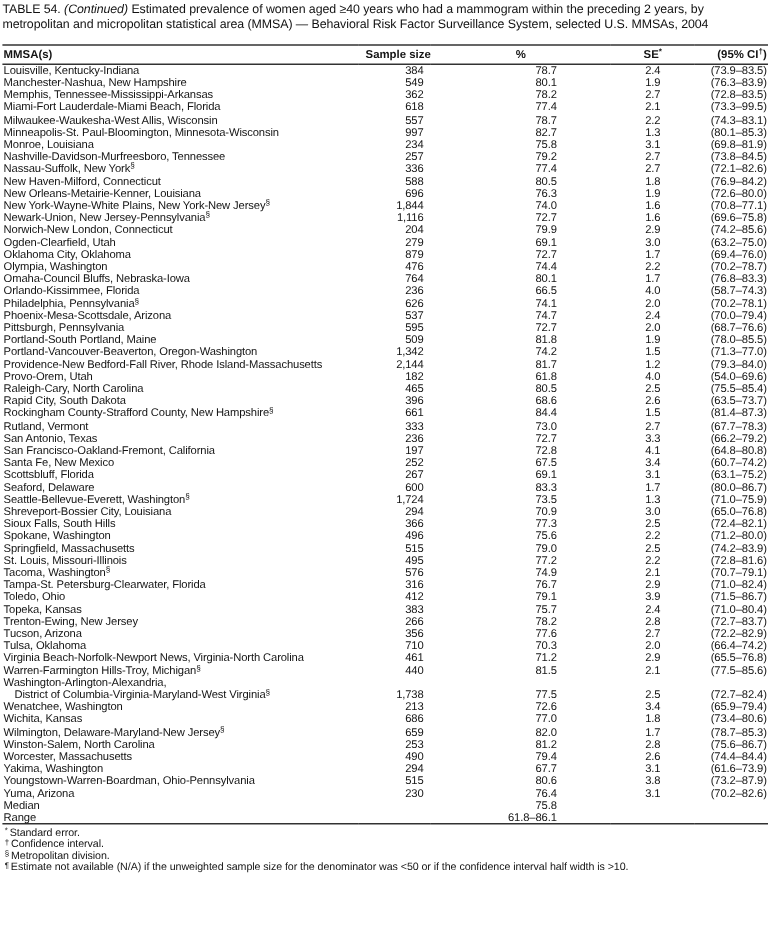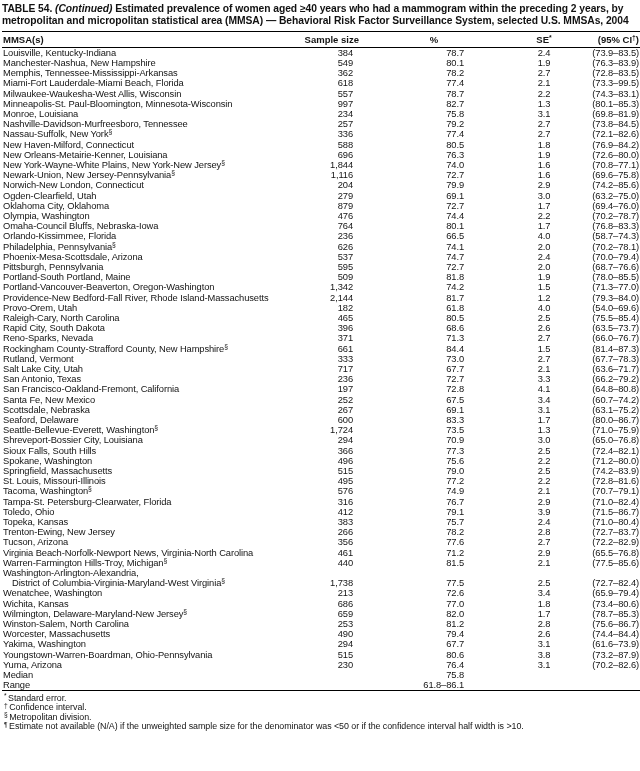--- a/index.html
+++ b/index.html
@@ -3,27 +3,27 @@
 <meta charset="utf-8">
 <style>
   html,body{margin:0;padding:0;}
   body{
     width:640px;height:771px;overflow:hidden;background:#fff;color:#141414;
     font-family:"Liberation Sans",sans-serif;
     -webkit-font-smoothing:antialiased;
   }
   .page{padding:3px 2px 0 2px;}
   .title{
-    font-weight:bold;font-size:10.3px;line-height:12.1px;letter-spacing:-0.05px;
+    font-weight:normal;font-size:10.3px;line-height:12.1px;letter-spacing:-0.05px;
     color:#111;
   }
   .title i{font-style:italic;}
   table{
     border-collapse:collapse;table-layout:fixed;width:636px;
-    margin-top:4px;border-top:1.5px solid #000;border-bottom:1.4px solid #000;
+    margin-top:10px;border-top:1.5px solid #000;border-bottom:1.4px solid #000;
   }
   thead th{
     font-size:9.5px;font-weight:bold;line-height:10px;
     border-bottom:1.4px solid #000;padding:2.5px 0 2px 0;white-space:nowrap;
   }
   tbody td{
     font-size:9.35px;line-height:10.2px;vertical-align:bottom;padding:0;
     white-space:nowrap;letter-spacing:-0.1px;
   }
   th.c0,td.c0{width:296px;text-align:left;padding-left:1px;}
@@ -252,48 +252,34 @@
           <td class="c4">(75.5–85.4)</td>
         </tr>
         <tr>
           <td class="c0"><span>Rapid City, South Dakota</span></td>
           <td class="c1">396</td>
           <td class="c2">68.6</td>
           <td class="c3">2.6</td>
           <td class="c4">(63.5–73.7)</td>
         </tr>
         <tr>
-          <td class="c0"><span>Reno-Sparks, Nevada</span></td>
-          <td class="c1">371</td>
-          <td class="c2">71.3</td>
-          <td class="c3">2.7</td>
-          <td class="c4">(66.0–76.7)</td>
-        </tr>
-        <tr>
           <td class="c0"><span>Rockingham County-Strafford County, New Hampshire</span><sup>§</sup></td>
           <td class="c1">661</td>
           <td class="c2">84.4</td>
           <td class="c3">1.5</td>
           <td class="c4">(81.4–87.3)</td>
         </tr>
         <tr>
           <td class="c0"><span>Rutland, Vermont</span></td>
           <td class="c1">333</td>
           <td class="c2">73.0</td>
           <td class="c3">2.7</td>
           <td class="c4">(67.7–78.3)</td>
         </tr>
         <tr>
-          <td class="c0"><span>Salt Lake City, Utah</span></td>
-          <td class="c1">717</td>
-          <td class="c2">67.7</td>
-          <td class="c3">2.1</td>
-          <td class="c4">(63.6–71.7)</td>
-        </tr>
-        <tr>
           <td class="c0"><span>San Antonio, Texas</span></td>
           <td class="c1">236</td>
           <td class="c2">72.7</td>
           <td class="c3">3.3</td>
           <td class="c4">(66.2–79.2)</td>
         </tr>
         <tr>
           <td class="c0"><span>San Francisco-Oakland-Fremont, California</span></td>
           <td class="c1">197</td>
           <td class="c2">72.8</td>
@@ -301,21 +287,21 @@
           <td class="c4">(64.8–80.8)</td>
         </tr>
         <tr>
           <td class="c0"><span>Santa Fe, New Mexico</span></td>
           <td class="c1">252</td>
           <td class="c2">67.5</td>
           <td class="c3">3.4</td>
           <td class="c4">(60.7–74.2)</td>
         </tr>
         <tr>
-          <td class="c0"><span>Scottsdale, Nebraska</span></td>
+          <td class="c0"><span>Scottsbluff, Florida</span></td>
           <td class="c1">267</td>
           <td class="c2">69.1</td>
           <td class="c3">3.1</td>
           <td class="c4">(63.1–75.2)</td>
         </tr>
         <tr>
           <td class="c0"><span>Seaford, Delaware</span></td>
           <td class="c1">600</td>
           <td class="c2">83.3</td>
           <td class="c3">1.7</td>
@@ -397,20 +383,27 @@
           <td class="c2">78.2</td>
           <td class="c3">2.8</td>
           <td class="c4">(72.7–83.7)</td>
         </tr>
         <tr>
           <td class="c0"><span>Tucson, Arizona</span></td>
           <td class="c1">356</td>
           <td class="c2">77.6</td>
           <td class="c3">2.7</td>
           <td class="c4">(72.2–82.9)</td>
+        </tr>
+        <tr>
+          <td class="c0"><span>Tulsa, Oklahoma</span></td>
+          <td class="c1">710</td>
+          <td class="c2">70.3</td>
+          <td class="c3">2.0</td>
+          <td class="c4">(66.4–74.2)</td>
         </tr>
         <tr>
           <td class="c0"><span>Virginia Beach-Norfolk-Newport News, Virginia-North Carolina</span></td>
           <td class="c1">461</td>
           <td class="c2">71.2</td>
           <td class="c3">2.9</td>
           <td class="c4">(65.5–76.8)</td>
         </tr>
         <tr>
           <td class="c0"><span>Warren-Farmington Hills-Troy, Michigan</span><sup>§</sup></td>

